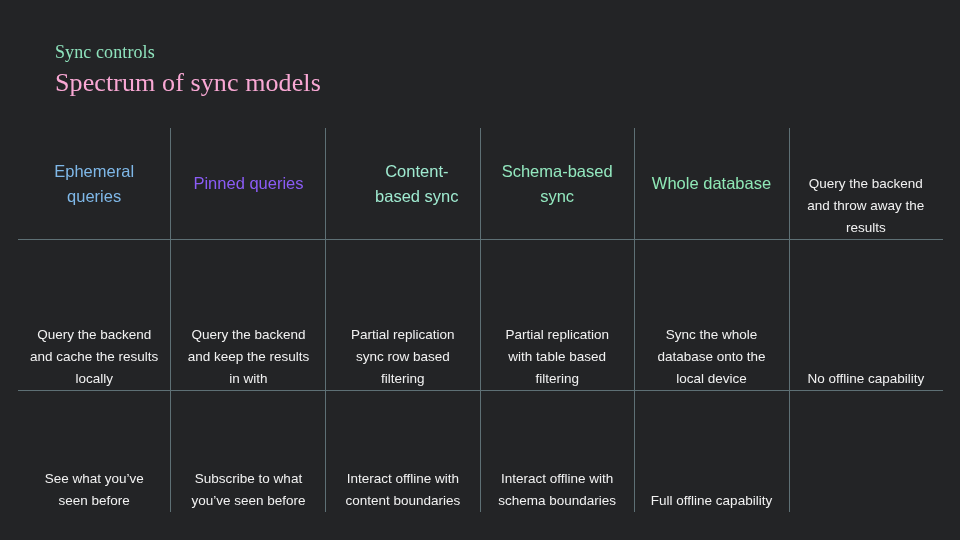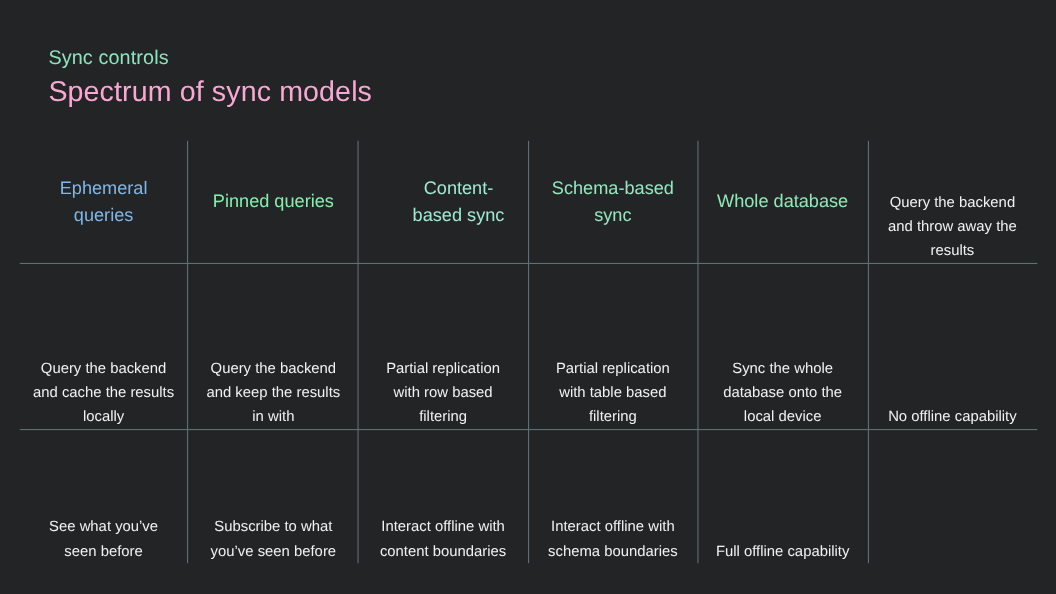--- a/index.html
+++ b/index.html
@@ -12,22 +12,23 @@
     background: #232426;
     font-family: "Liberation Sans", sans-serif;
     overflow: hidden;
     position: relative;
     -webkit-font-smoothing: antialiased;
   }
 
   
   .slide-header {
     position: absolute;
-    left: 44px;
+    left: 55px;
     top: 40px;
+    font-family: Liberation Serif, serif;
   }
   .eyebrow {
     font-size: 18px;
     line-height: 24px;
     color: #8fe3bd;
     letter-spacing: 0.1px;
     white-space: nowrap;
   }
   .slide-title {
     font-size: 26px;
@@ -111,21 +112,21 @@
   <div class="slide-title">Spectrum of sync models</div>
 </div>
 
 <div class="matrix">
 
   <div class="grid">
 
     <div class="cell head" style="color: rgb(127, 184, 232);">
       <span class="cell-text">Ephemeral queries</span>
     </div>
-    <div class="cell head" style="color: #86efac;">
+    <div class="cell head" style="color: #8b5cf6;">
       <span class="cell-text">Pinned queries</span>
     </div>
     <div class="cell head" style="color: rgb(159, 234, 208); padding-left: 40px;">
       <span class="cell-text">Content-based sync</span>
     </div>
     <div class="cell head" style="color: rgb(147, 232, 191);">
       <span class="cell-text">Schema-based sync</span>
     </div>
     <div class="cell head" style="color: rgb(143, 232, 182);">
       <span class="cell-text">Whole database</span>
@@ -134,21 +135,21 @@
     <div class="cell body">
       <span class="cell-text">Query the backend and throw away the results</span>
     </div>
     <div class="cell body">
       <span class="cell-text">Query the backend and cache the results locally</span>
     </div>
     <div class="cell body">
       <span class="cell-text">Query the backend and keep the results in with</span>
     </div>
     <div class="cell body">
-      <span class="cell-text">Partial replication with row based filtering</span>
+      <span class="cell-text">Partial replication sync row based filtering</span>
     </div>
     <div class="cell body">
       <span class="cell-text">Partial replication with table based filtering</span>
     </div>
     <div class="cell body">
       <span class="cell-text">Sync the whole database onto the local device</span>
     </div>
 
     <div class="cell body">
       <span class="cell-text">No offline capability</span>

